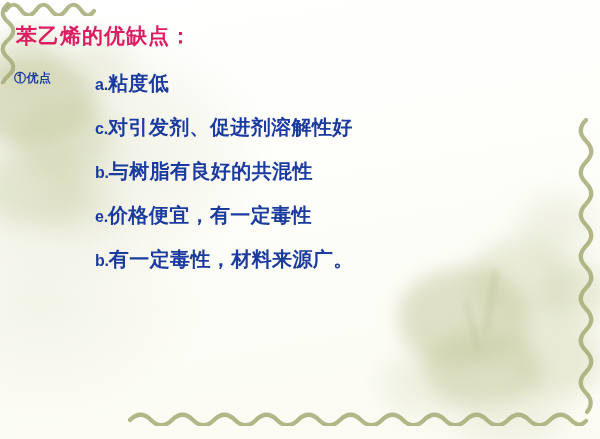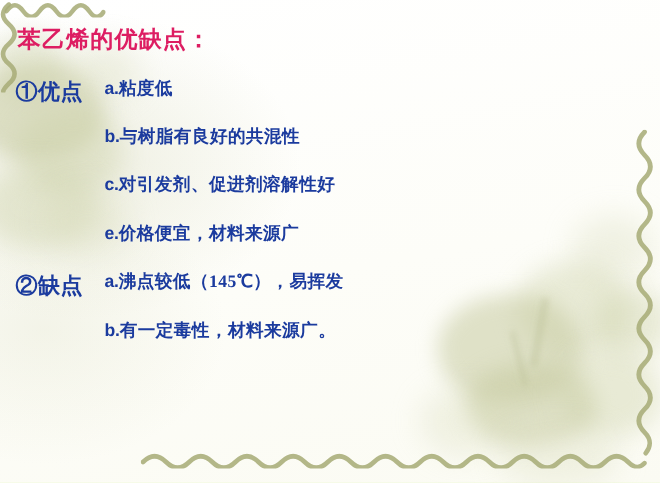--- a/index.html
+++ b/index.html
@@ -102,21 +102,21 @@
     position: relative;
     height: 44px;
     white-space: nowrap;
   }
 
   .marker {
     position: absolute;
     left: 14px;
     top: 0;
     font-family: Liberation Mono, monospace;
-    font-size: 20px;
+    font-size: 12px;
     font-weight: bold;
     color: #1b3b9e;
     letter-spacing: 0.5px;
   }
 
   .item {
     position: absolute;
     left: 95px;
     top: 0;
     font-size: 16px;
@@ -125,23 +125,23 @@
   }
 
   .item .lbl {
     font-family: "Liberation Sans", sans-serif;
     font-weight: bold;
     font-size: 16px;
     letter-spacing: -0.2px;
   }
 
   .item .txt {
-    font-family: Liberation Serif, serif;
-    font-weight: bold;
-    font-size: 16px;
+    font-family: Liberation Mono, monospace;
+    font-weight: bold;
+    font-size: 20px;
     letter-spacing: 0.4px;
   }
 </style>
 </head>
 <body>
 
 <div id="slide">
 
   <div class="paper-tint"></div>
 
@@ -193,43 +193,37 @@
 
     <div class="row">
       <span class="marker">①优点</span>
       <span class="item">
         <span class="lbl">a.</span><span class="txt">粘度低</span>
       </span>
     </div>
 
     <div class="row">
       <span class="item">
+        <span class="lbl">c.</span><span class="txt">对引发剂、促进剂溶解性好</span>
+      </span>
+    </div>
+
+    <div class="row">
+      <span class="item">
         <span class="lbl">b.</span><span class="txt">与树脂有良好的共混性</span>
       </span>
     </div>
 
-    <div class="row">
-      <span class="item">
-        <span class="lbl">c.</span><span class="txt">对引发剂、促进剂溶解性好</span>
-      </span>
-    </div>
-
-
-    <div class="row">
-      <span class="item">
-        <span class="lbl">e.</span><span class="txt">价格便宜，材料来源广</span>
-      </span>
-    </div>
-
-    <div class="row">
-      <span class="marker">②缺点</span>
-      <span class="item">
-        <span class="lbl">a.</span><span class="txt">沸点较低（145℃），易挥发</span>
-      </span>
-    </div>
+
+    <div class="row">
+      <span class="item">
+        <span class="lbl">e.</span><span class="txt">价格便宜，有一定毒性</span>
+      </span>
+    </div>
+
 
     <div class="row">
       <span class="item">
         <span class="lbl">b.</span><span class="txt">有一定毒性，材料来源广。</span>
       </span>
     </div>
 
   </div>
 </div>
 

